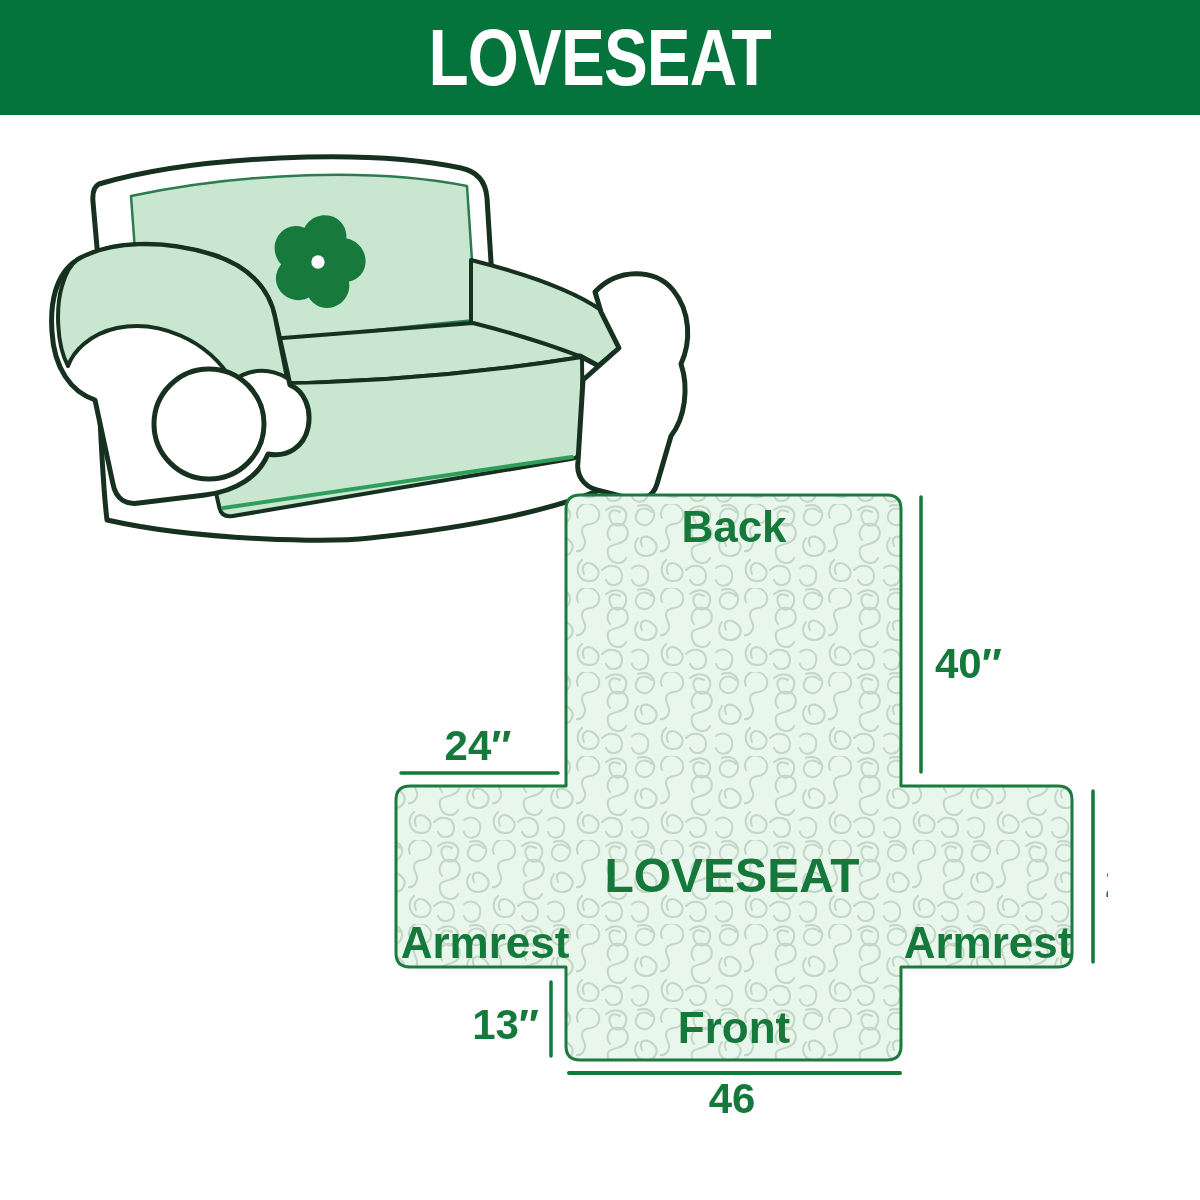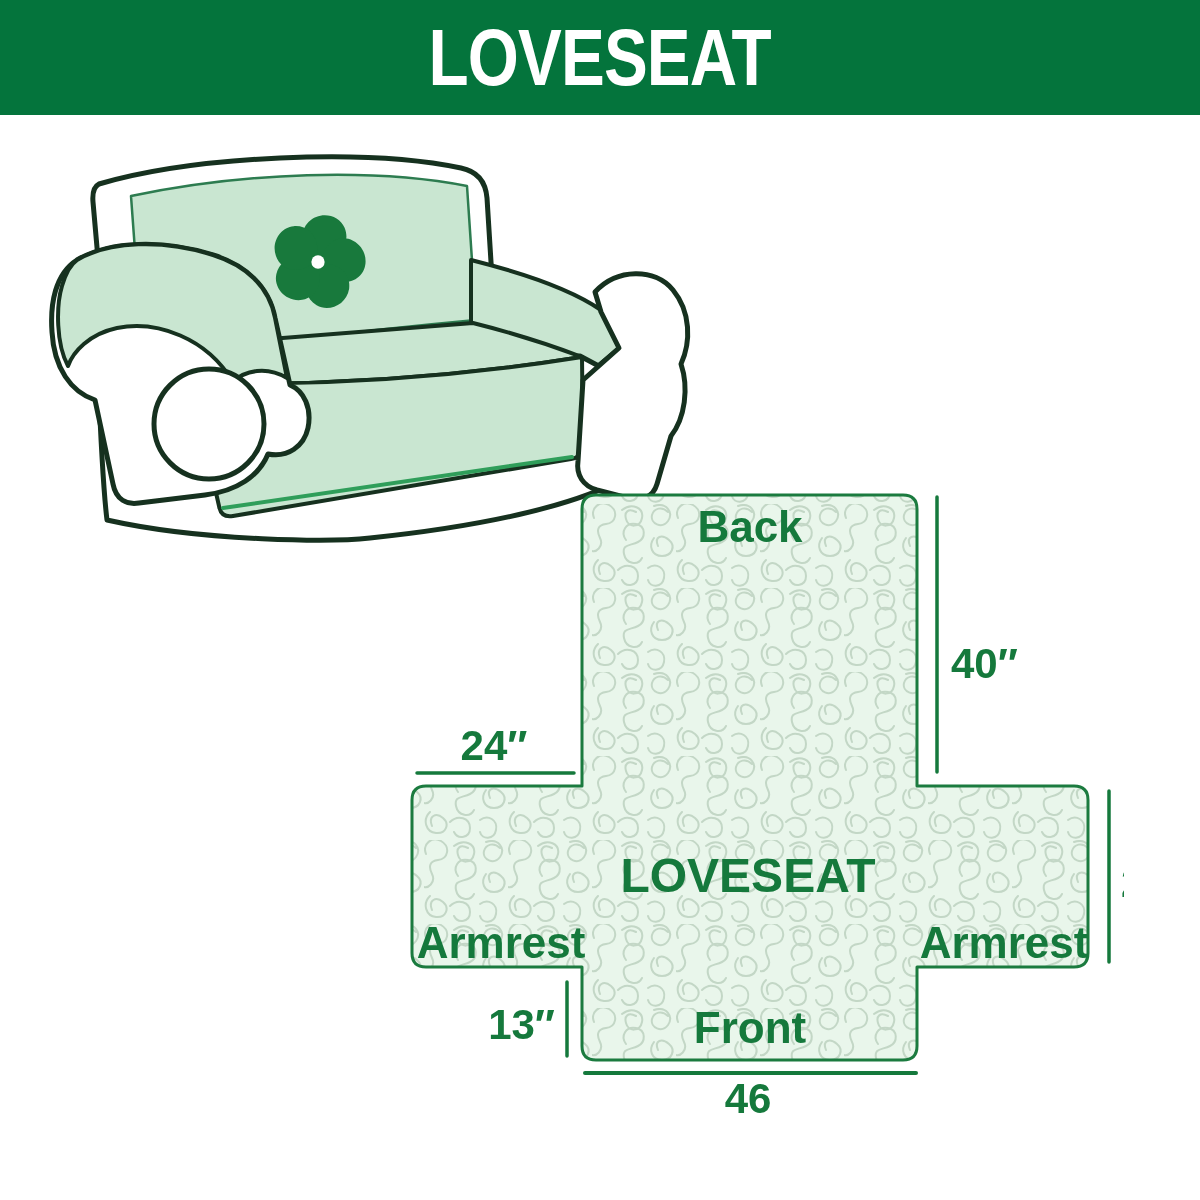--- a/index.html
+++ b/index.html
@@ -3,21 +3,21 @@
 <meta charset="utf-8">
 <style>
   html,body{margin:0;padding:0;background:#ffffff;}
   body{width:1200px;height:1200px;position:relative;overflow:hidden;
        font-family:"Liberation Sans", sans-serif;}
   .header{position:absolute;left:0;top:0;width:1200px;height:115px;
           background:#04743C;display:flex;align-items:center;justify-content:center;}
   .header .title{color:#ffffff;font-size:80px;font-weight:bold;line-height:1;
           letter-spacing:-1px;display:inline-block;transform:scaleX(0.82);}
   .sofa-wrap{position:absolute;left:35px;top:140px;width:660px;height:430px;}
-  .diagram-wrap{position:absolute;left:404px;top:485px;width:720px;height:650px;}
+  .diagram-wrap{position:absolute;left:388px;top:485px;width:720px;height:650px;}
   svg{display:block;}
   .dim-text{font-family:"Liberation Sans", sans-serif;font-weight:bold;fill:#15793C;}
 </style>
 </head>
 <body>
 
 <div class="header">
   <span class="title">LOVESEAT</span>
 </div>
 

